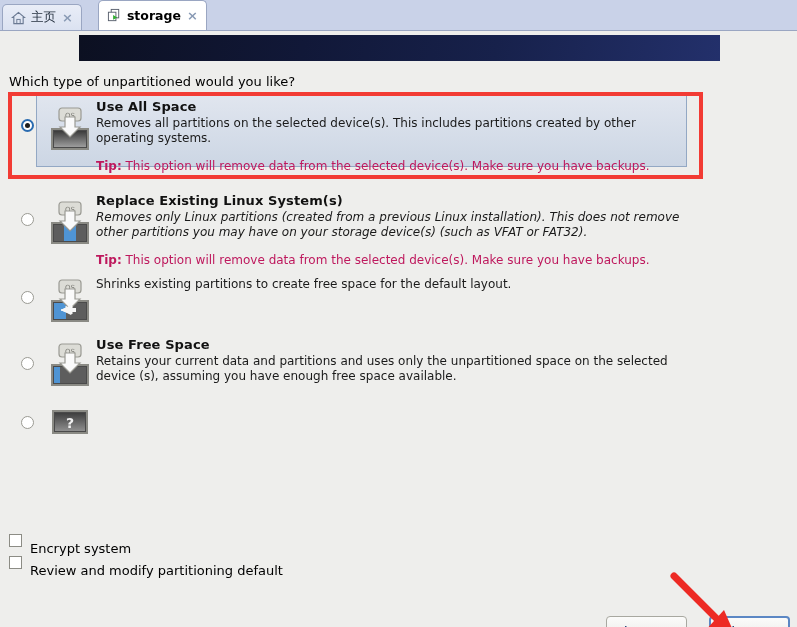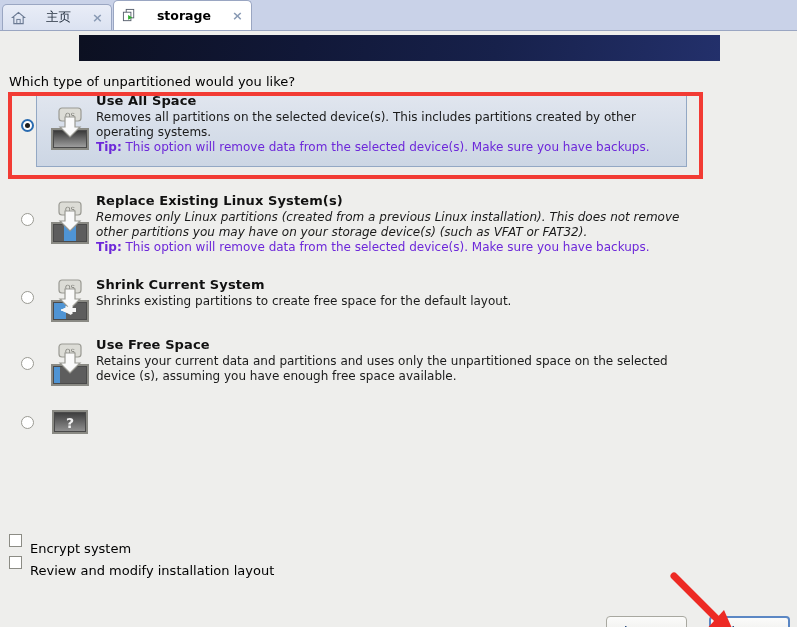--- a/index.html
+++ b/index.html
@@ -26,26 +26,26 @@
     align-items: flex-end;
     padding-left: 2px;
     box-sizing: border-box;
     position: relative;
   }
   .tab {
     display: flex;
     align-items: center;
     height: 26px;
     padding: 0 7px 0 8px;
-    margin-right: 1px;
+    margin-right: 16px;
     border: 1px solid #9aa6c2;
     border-bottom: none;
     border-radius: 5px 5px 0 0;
     box-sizing: border-box;
-    gap: 20px;
+    gap: 5px;
     cursor: default;
   }
   .tab.inactive {
     background: linear-gradient(#e9edf7, #dbe2f1);
     color: #24303f;
   }
   .tab.active {
     background: #ffffff;
     height: 30px;
     border-color: #9aa6c2;
@@ -140,21 +140,22 @@
     margin-bottom: 2px;
     letter-spacing: .1px;
   }
   .opt-desc {
     font-size: 12px;
     color: #1a1a1a;
     line-height: 15px;
   }
   .opt-tip {
     font-size: 12px;
-    color: #6d28d9;
+    color: #be185d;
+    margin-top: 13px;
   }
   .opt-tip b { font-weight: bold; }
 
   
   #selected-panel {
     position: absolute;
     left: 36px;
     top: 62px;
     width: 651px;
     height: 74px;
@@ -275,21 +276,21 @@
               <linearGradient id="g1" x1="0" y1="0" x2="0" y2="1">
             <stop offset="0" stop-color="#3b3b3b"></stop>
                 <stop offset="1" stop-color="#9d9d9d"></stop>
           </linearGradient>
             </defs>
           <rect x="5" y="24" width="32" height="16" fill="url(#g1)"></rect>
           <path d="M16 10 H26 V20 H31 L21 30 L11 20 H16 Z" fill="#fafafa" stroke="#9a9a93" stroke-width="1.2"></path>
         </svg>
       </span>
     </div>
-    <div class="opt-text" style="">
+    <div class="opt-text" style="padding-top:6px;">
       <div class="opt-title">Use All Space</div>
       <div class="opt-desc" style="width:580px;">Removes all partitions on the selected device(s).  This includes partitions created by other operating systems.</div>
       <div class="opt-tip">
         <b>Tip:</b>
         <span>This option will remove data from the selected device(s).  Make sure you have backups.</span>
       </div>
     </div>
   </div>
 
   <div id="red-highlight"></div>
@@ -332,21 +333,20 @@
           <rect x="3" y="22" width="36" height="20" fill="#4a4a4a" stroke="#8a8a84" stroke-width="2"></rect>
           <rect x="5" y="24" width="32" height="16" fill="#5d5d5d"></rect>
           <rect x="5" y="24" width="12" height="16" fill="#4f94d4"></rect>
           <path d="M16 10 H26 V20 H31 L21 30 L11 20 H16 Z" fill="#fafafa" stroke="#9a9a93" stroke-width="1.2"></path>
           <path d="M17 27 V31 H23 V35 L12 31 L23 27 V31" fill="#fafafa" stroke="#fafafa" stroke-width="1"></path>
           <path d="M22 26 L12 31 L22 36 V33 H27 V29 H22 Z" fill="#f6f6f6"></path>
         </svg>
       </span>
     </div>
     <div class="opt-text" style="padding-top:0px;">
-      <div class="opt-title">Shrink Current System</div>
       <div class="opt-desc" style="width:600px;">Shrinks existing partitions to create free space for the default layout.</div>
     </div>
   </div>
 
   <div class="option-row" style="top:306px;">
     <div class="radio-cell" style="padding-top:20px;">
       <span class="radio"></span>
     </div>
     <div class="icon-cell" style="padding-top:6px;">
       <span>
@@ -386,21 +386,21 @@
       </span>
     </div>
   </div>
 
   <div class="cbrow" style="top:494px;">
     <span class="checkbox"></span>
     <span class="cblabel">Encrypt system</span>
   </div>
   <div class="cbrow" style="top:516px;">
     <span class="checkbox"></span>
-    <span class="cblabel">Review and modify installation layout</span>
+    <span class="cblabel">Review and modify partitioning default</span>
   </div>
 
   <div class="btn" id="btn-back">
     <span>
       <svg class="arrow-ic" viewBox="0 0 18 14">
         <path d="M7 1 L1 7 L7 13 V9.5 H17 V4.5 H7 Z" fill="#3c6fb4" stroke="#2c4f80" stroke-width="1"></path>
       </svg>
     </span>
     <span>Back</span>
   </div>

